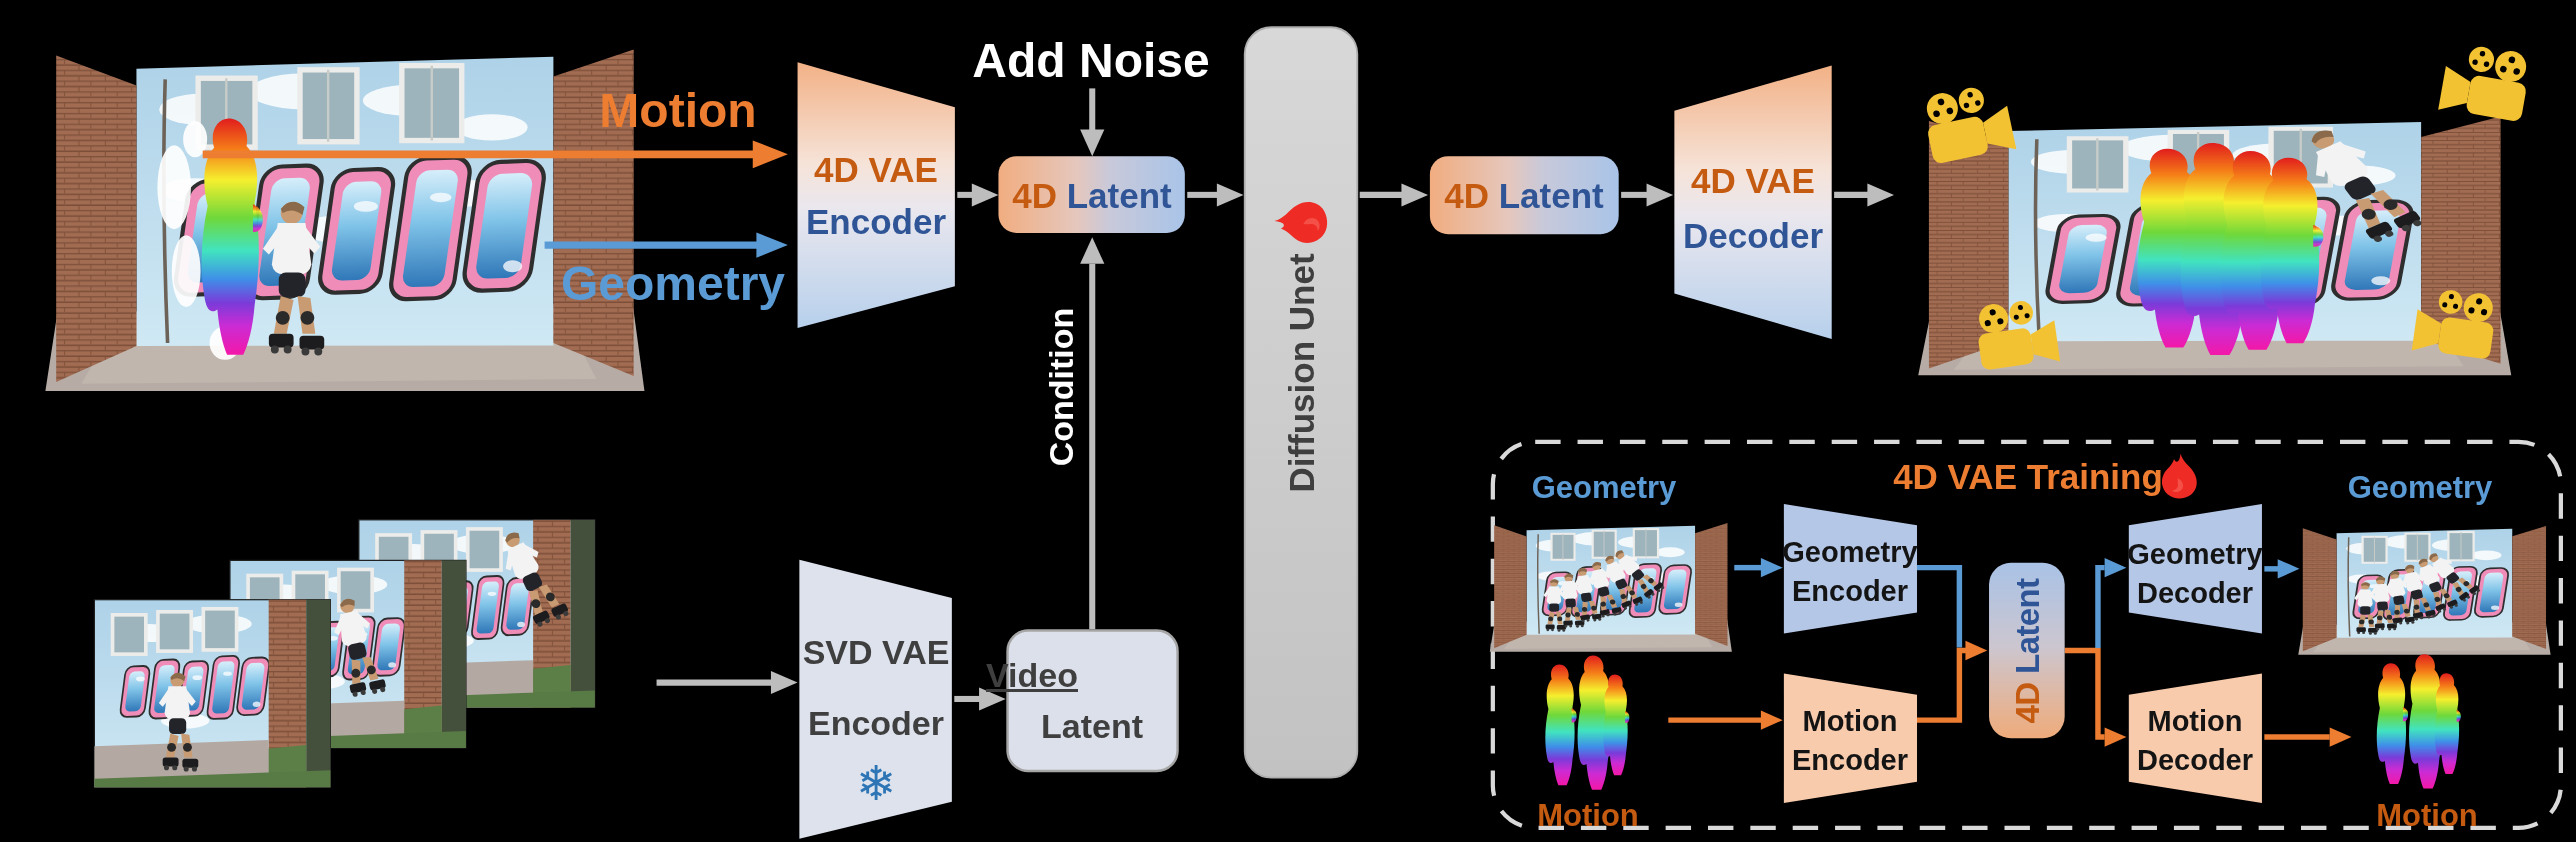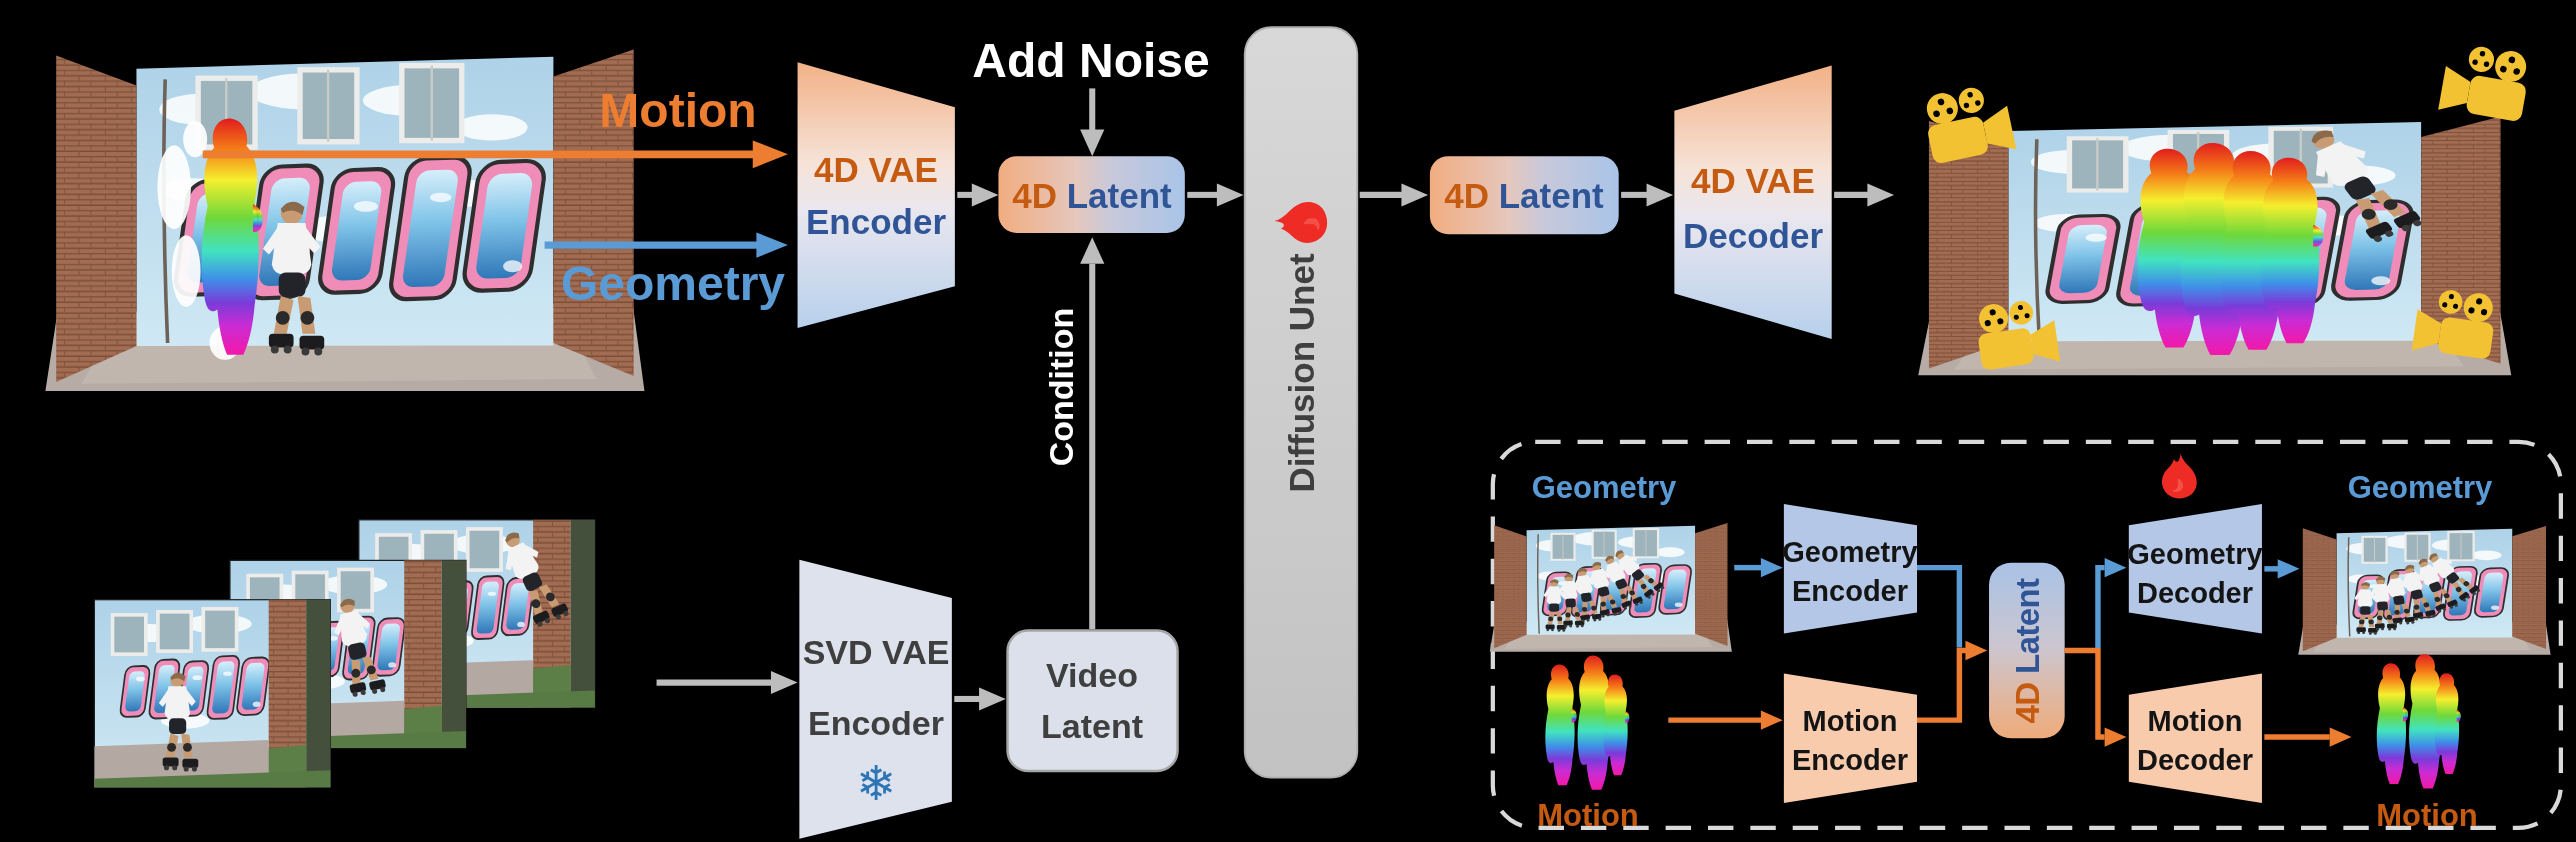--- a/index.html
+++ b/index.html
@@ -382,23 +382,24 @@
 
 <div class="lbl f58 or-dark" style="left:1753px;top:180px;">4D VAE</div>
 <div class="lbl f58 bl-dark" style="left:1753px;top:235px;">Decoder</div>
 
 <div class="vlbl f56 white" style="left:1061px;top:387px;">Condition</div>
 
 <div class="lbl f56 gray-dk" style="left:876px;top:652px;">SVD VAE</div>
 <div class="lbl f56 gray-dk" style="left:876px;top:723px;">Encoder</div>
 <div class="lbl snow" style="left:876px;top:784px;">❄</div>
 
-<div class="lbl f56 gray-dk" style="left:1092px;top:675px;">Video</div>
+<div class="lbl f56 gray-dk" style="left:1032px;top:675px;text-decoration:underline;">Video</div>
 <div class="lbl f56 gray-dk" style="left:1092px;top:726px;">Latent</div>
 
+<div class="lbl f58 or-bright" style="left:2028px;top:476px;">4D VAE Training</div>
 
 <div class="lbl f52 bl-bright" style="left:1604px;top:487px;">Geometry</div>
 <div class="lbl f52 or-dark" style="left:1588px;top:815px;">Motion</div>
 
 <div class="lbl f48 blk" style="left:1850px;top:552px;">Geometry</div>
 <div class="lbl f48 blk" style="left:1850px;top:591px;">Encoder</div>
 
 <div class="lbl f48 blk" style="left:1850px;top:721px;">Motion</div>
 <div class="lbl f48 blk" style="left:1850px;top:760px;">Encoder</div>
 

